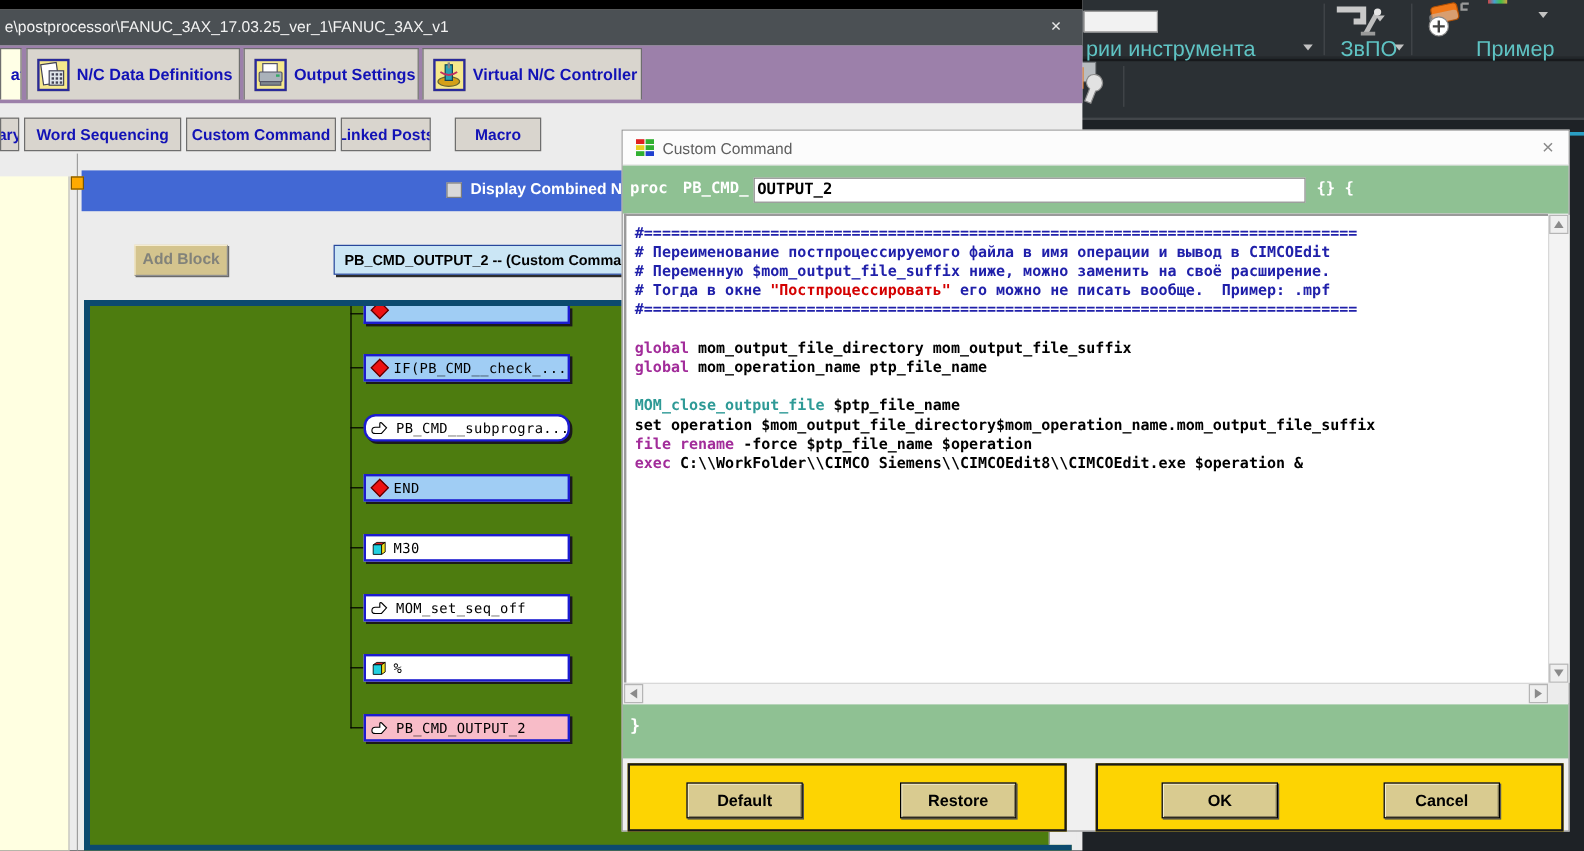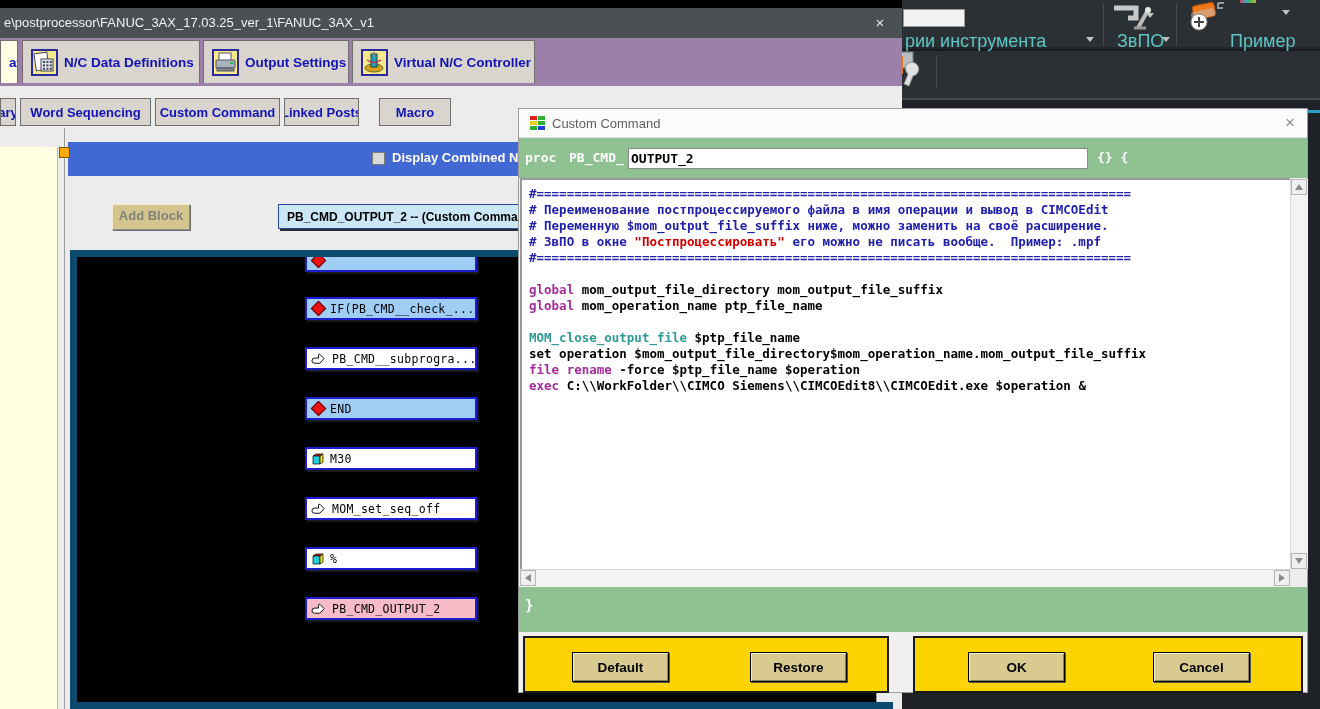--- a/index.html
+++ b/index.html
@@ -38,21 +38,21 @@
   .orange-handle{left:59px;top:147px;width:11px;height:11px;background:#ffaa00;border:1px solid #7a5500;box-sizing:border-box;}
   .blue-bar{left:68px;top:142px;width:807px;height:34px;background:#4268d4;}
   .chk{position:absolute;left:304px;top:10px;width:13px;height:13px;background:#d9d9d9;border:1px solid #7d7d7d;box-sizing:border-box;}
   .chk-label{position:absolute;left:324px;top:8px;color:#fff;font-weight:bold;font-size:13px;white-space:nowrap;}
   .add-block{left:112px;top:204px;width:76px;height:24px;background:#d4c48e;border:1px solid #8f8f8f;
              border-top-color:#f5ecd0;border-left-color:#f5ecd0;color:#82827a;font-weight:bold;font-size:13px;
              text-align:center;line-height:22px;box-shadow:1px 1px 0 #6b6b6b;}
   .block-combo{left:278px;top:204px;width:362px;height:25px;background:#cbe6f5;border:1px solid #28479c;
                box-shadow:2px 2px 0 #2c2c2c;color:#000;font-weight:bold;font-size:12px;line-height:25px;
                padding-left:8px;box-sizing:border-box;white-space:nowrap;overflow:hidden;}
-  .mint-panel{left:70px;top:250px;width:823px;height:459px;background:#000000;border:7px solid #0c4a6e;box-sizing:border-box;}
+  .mint-panel{left:70px;top:250px;width:823px;height:459px;background:#4d7c0f;border:5px solid #0c4a6e;box-sizing:border-box;}
   .tree-vline{position:absolute;left:217px;top:0;width:1px;height:352px;background:#000;}
   .tree-stub{position:absolute;left:217px;width:11px;height:1px;background:#000;}
   .tree-scrollcol{position:absolute;left:799px;top:0;width:22px;height:100%;background:#ececec;border-left:1px solid #9a9a9a;}
   .tblock{position:absolute;left:228px;width:172px;height:23px;border:2px solid #1c1cd0;background:#fff;
           box-shadow:2px 2px 0 #1a1a1a;box-sizing:border-box;display:flex;align-items:center;gap:6px;
           padding:0 4px;font-family:"DejaVu Sans Mono",monospace;font-size:11.5px;color:#000;
           letter-spacing:.3px;overflow:hidden;white-space:nowrap;}
   .tblock.bg-blue{background:#a0cdf4;}
   .tblock.bg-pink{background:#f8bcc8;}
   .tblock.clipped{border-top:none;height:15px;}
@@ -235,21 +235,21 @@
             <span></span>
           </div>
           <div class="tree-stub" style="top: 51px;"></div>
           <div class="tblock bg-blue" style="top: 40px;">
             <span class="blk-icon">
               <span class="diamond" style="margin:0 0 0 2px"></span>
             </span>
             <span>IF(PB_CMD__check_...</span>
           </div>
           <div class="tree-stub" style="top: 101px;"></div>
-          <div class="tblock bg-white" style="top: 90px;">
+          <div class="tblock bg-white" style="top: 90px; border-radius: 10px;">
             <span class="blk-icon">
               <svg width="15" height="12" viewBox="0 0 16 12">
                 <path d="M1 8 Q1 5 4 5 L8 5 L8 2 Q8 0.5 9.5 1 L14 5.5 L9.5 10.5 L4 10.5 Q1 10.5 1 8 Z" fill="#fff" stroke="#000" stroke-width="1"></path>
               </svg>
             </span>
             <span>PB_CMD__subprogra...</span>
           </div>
           <div class="tree-stub" style="top: 151px;"></div>
           <div class="tblock bg-blue" style="top: 140px;">
             <span class="blk-icon">
@@ -320,21 +320,21 @@
       <span class="proc-text" style="left:6px">proc</span>
       <span class="proc-text" style="left:50px">PB_CMD_</span>
       <input class="proc-input" value="OUTPUT_2" style="">
       <span class="proc-text" style="left:578px">{} {</span>
     </div>
 
     <div class="code-area" id="code-area">
         <div class="code-line"><span class="c-blue">#===============================================================================</span></div>
         <div class="code-line"><span class="c-blue"># Переименование постпроцессируемого файла в имя операции и вывод в CIMCOEdit</span></div>
         <div class="code-line"><span class="c-blue"># Переменную $mom_output_file_suffix ниже, можно заменить на своё расширение.</span></div>
-        <div class="code-line"><span class="c-blue"># ЗвПО в окне </span><span class="c-red">"Постпроцессировать"</span><span class="c-blue"> его можно не писать вообще.  Пример: .mpf</span></div>
+        <div class="code-line"><span class="c-blue"># Тогда в окне </span><span class="c-red">"Постпроцессировать"</span><span class="c-blue"> его можно не писать вообще.  Пример: .mpf</span></div>
         <div class="code-line"><span class="c-blue">#===============================================================================</span></div>
         <div class="code-line">&nbsp;</div>
         <div class="code-line"><span class="c-magenta">global</span><span class="c-black"> mom_output_file_directory mom_output_file_suffix</span></div>
         <div class="code-line"><span class="c-magenta">global</span><span class="c-black"> mom_operation_name ptp_file_name</span></div>
         <div class="code-line">&nbsp;</div>
         <div class="code-line"><span class="c-teal">MOM_close_output_file</span><span class="c-black"> $ptp_file_name</span></div>
         <div class="code-line"><span class="c-black">set operation $mom_output_file_directory$mom_operation_name.mom_output_file_suffix</span></div>
         <div class="code-line"><span class="c-magenta">file rename</span><span class="c-black"> -force $ptp_file_name $operation</span></div>
         <div class="code-line"><span class="c-magenta">exec</span><span class="c-black"> C:\\WorkFolder\\CIMCO Siemens\\CIMCOEdit8\\CIMCOEdit.exe $operation &amp;</span></div>
       </div>

